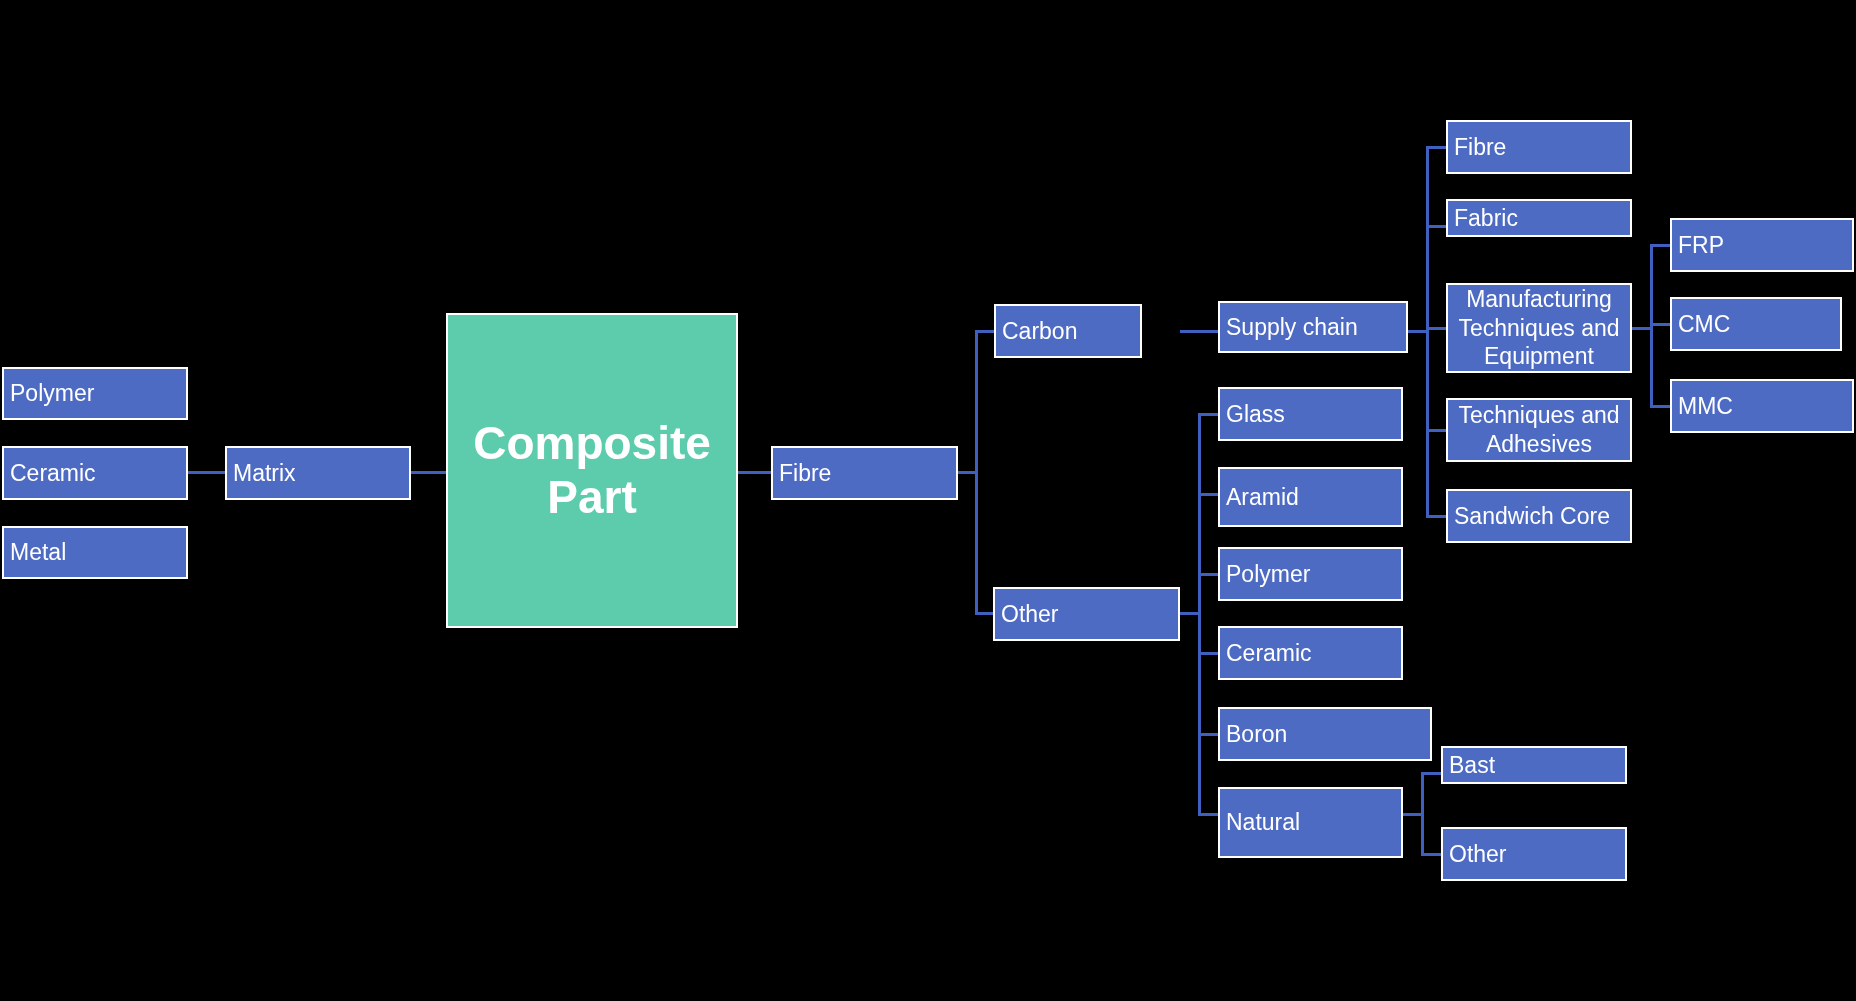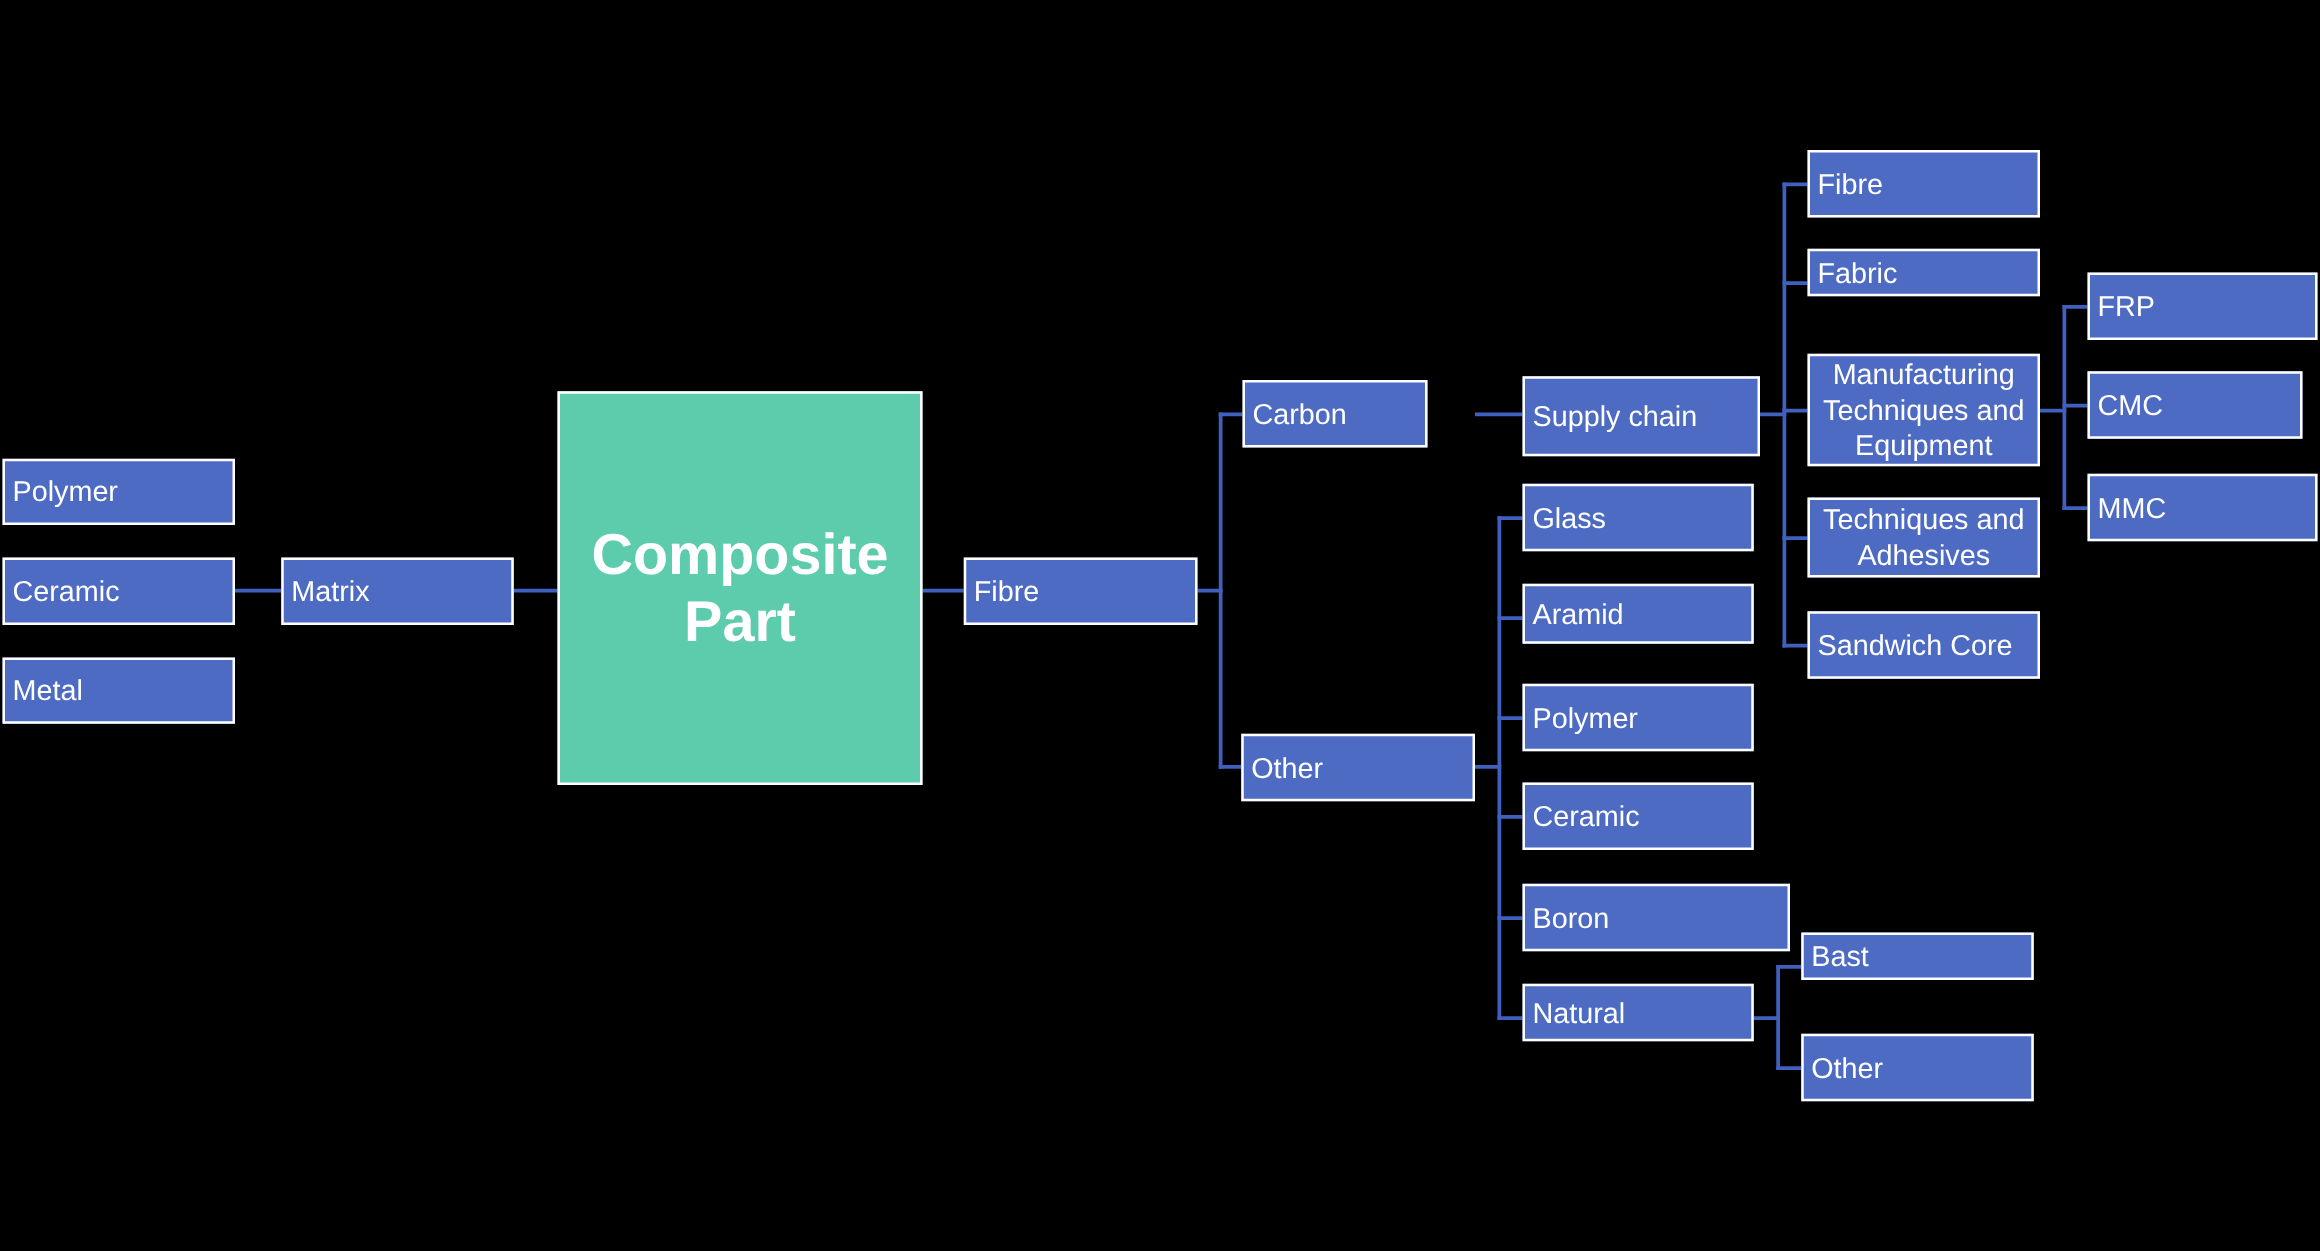--- a/index.html
+++ b/index.html
@@ -91,21 +91,21 @@
 
   <div class="node" style="left:771px;top:446px;width:187px;height:54px">
     <span class="lbl">Fibre</span>
   </div>
   <div class="node" style="left:994px;top:304px;width:148px;height:54px">
     <span class="lbl">Carbon</span>
   </div>
   <div class="node" style="left:993px;top:587px;width:187px;height:54px">
     <span class="lbl">Other</span>
   </div>
-  <div class="node" style="left:1218px;top:301px;width:190px;height:64px">
+  <div class="node" style="left:1218px;top:301px;width:190px;height:52px">
     <span class="lbl">Supply chain</span>
   </div>
 
   <div class="node" style="left:1446px;top:120px;width:186px;height:54px">
     <span class="lbl">Fibre</span>
   </div>
   <div class="node" style="left:1446px;top:199px;width:186px;height:38px">
     <span class="lbl">Fabric</span>
   </div>
   <div class="node" style="left:1446px;top:283px;width:186px;height:90px">
@@ -124,33 +124,33 @@
   <div class="node" style="left:1670px;top:297px;width:172px;height:54px">
     <span class="lbl">CMC</span>
   </div>
   <div class="node" style="left:1670px;top:379px;width:184px;height:54px">
     <span class="lbl">MMC</span>
   </div>
 
   <div class="node" style="left:1218px;top:387px;width:185px;height:54px">
     <span class="lbl">Glass</span>
   </div>
-  <div class="node" style="left:1218px;top:467px;width:185px;height:48px">
+  <div class="node" style="left:1218px;top:467px;width:185px;height:60px">
     <span class="lbl">Aramid</span>
   </div>
   <div class="node" style="left:1218px;top:547px;width:185px;height:54px">
     <span class="lbl">Polymer</span>
   </div>
   <div class="node" style="left:1218px;top:626px;width:185px;height:54px">
     <span class="lbl">Ceramic</span>
   </div>
   <div class="node" style="left:1218px;top:707px;width:214px;height:54px">
     <span class="lbl">Boron</span>
   </div>
-  <div class="node" style="left:1218px;top:787px;width:185px;height:46px">
+  <div class="node" style="left:1218px;top:787px;width:185px;height:71px">
     <span class="lbl">Natural</span>
   </div>
 
   <div class="node" style="left:1441px;top:746px;width:186px;height:38px">
     <span class="lbl">Bast</span>
   </div>
   <div class="node" style="left:1441px;top:827px;width:186px;height:54px">
     <span class="lbl">Other</span>
   </div>
 

